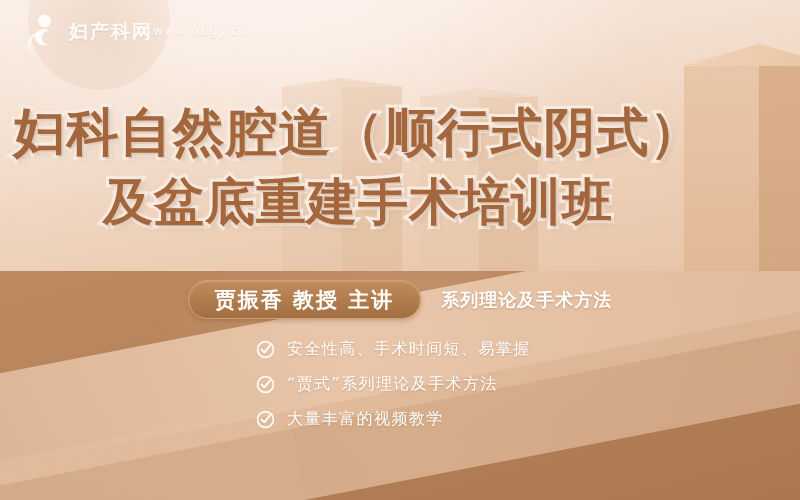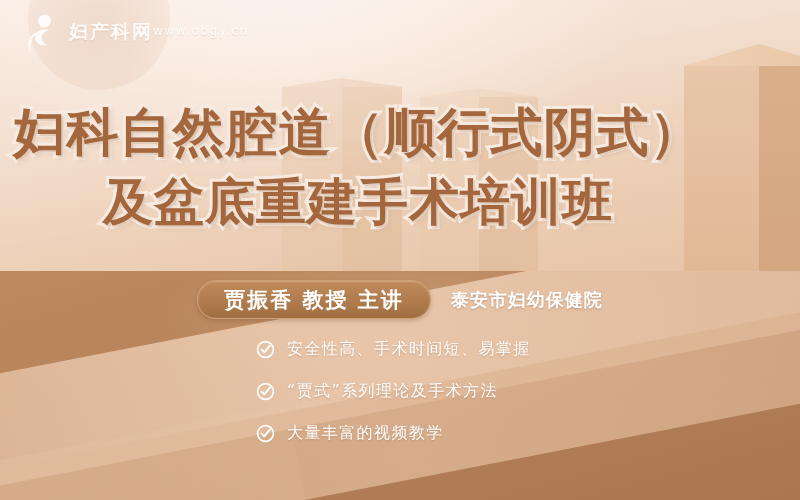--- a/index.html
+++ b/index.html
@@ -217,21 +217,21 @@
   
   .features {
     position: absolute;
     left: 0; top: 336px;
     width: 800px;
     display: flex;
     flex-direction: column;
     align-items: flex-start;
     padding-left: 256px;
     box-sizing: border-box;
-    gap: 16px;
+    gap: 9px;
   }
   .feature {
     display: flex;
     align-items: center;
     gap: 12px;
     height: 26px;
   }
   .check-icon { width: 19px; height: 19px; flex: none; display: block; }
   .feature-label {
     color: #ffffff;
@@ -287,21 +287,21 @@
     </div>
   </div>
 
   <div class="headline">
     <span class="headline-line l1">妇科自然腔道（顺行式阴式）</span>
     <span class="headline-line l2">及盆底重建手术培训班</span>
   </div>
 
   <div class="speaker-row">
     <div class="speaker-pill">贾振香 教授 主讲</div>
-    <div class="speaker-org">泰安市妇幼保健院</div>
+    <div class="speaker-org">系列理论及手术方法</div>
   </div>
 
   <div class="features">
 
     <div class="feature">
       <svg class="check-icon" viewBox="0 0 20 20">
         <circle cx="10" cy="10" r="8.3" fill="none" stroke="#ffffff" stroke-width="1.7"></circle>
         <path d="M5.9 10.1 L8.7 13.0 L14.6 5.9" fill="none" stroke="#ffffff" stroke-width="2.0" stroke-linecap="round" stroke-linejoin="round"></path>
       </svg>
       <span class="feature-label">安全性高、手术时间短、易掌握</span>

